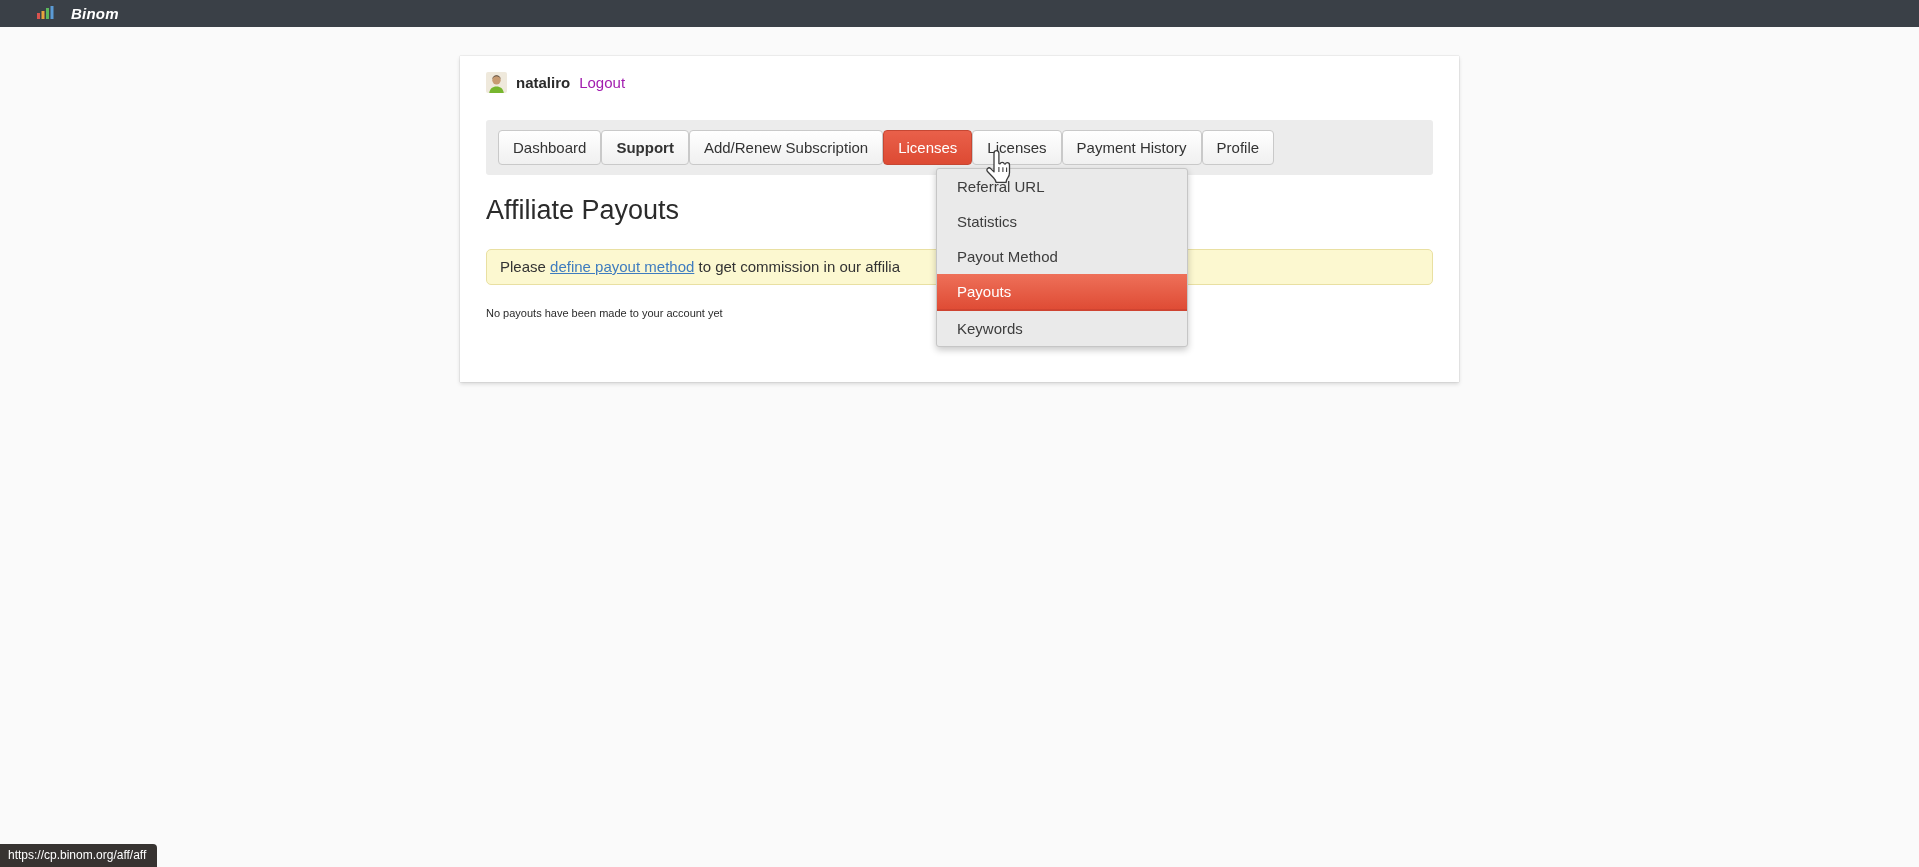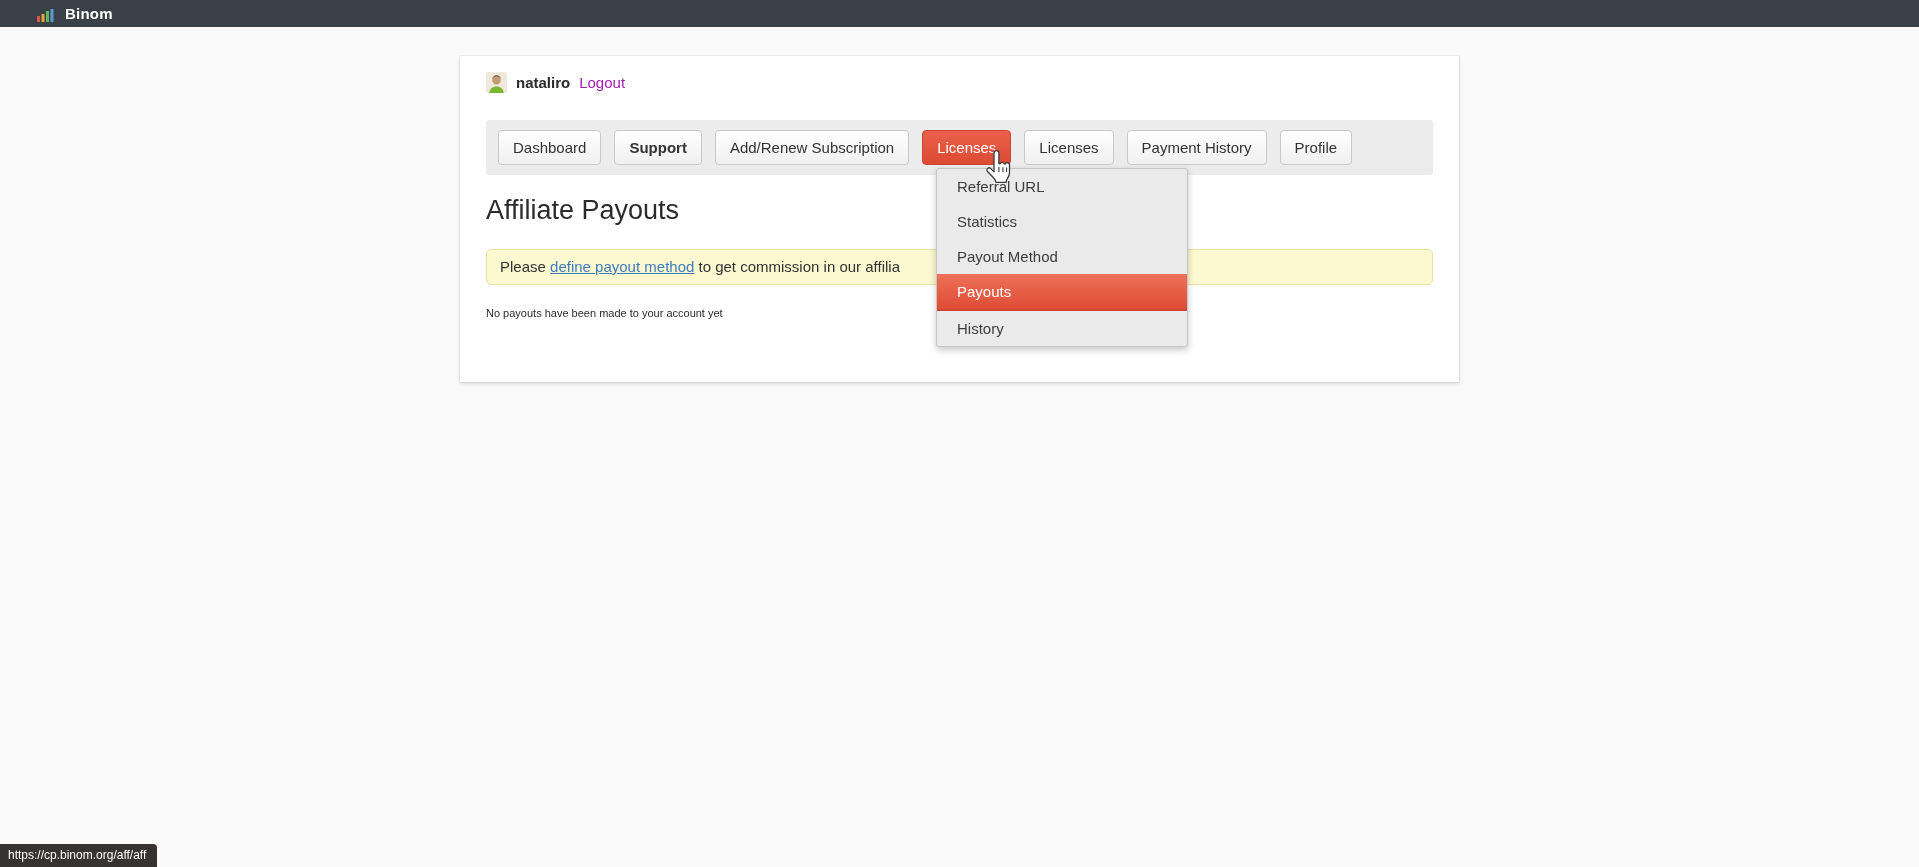--- a/index.html
+++ b/index.html
@@ -11,40 +11,40 @@
     color: #2f2f2f;
   }
 
   
   .topbar {
     position: absolute; left: 0; top: 0; width: 100%; height: 27px;
     background: #3a4047;
     display: flex; align-items: center;
     padding-left: 37px;
   }
-  .brand { display: flex; align-items: flex-end; gap: 11px; }
+  .brand { display: flex; align-items: flex-start; gap: 17px; font-style: italic; }
   .brand-name { color: #ffffff; font-size: 15px; font-weight: bold; letter-spacing: .2px; }
 
   
   .card {
     position: absolute; left: 460px; top: 56px; width: 999px; height: 326px;
     background: #ffffff;
     box-shadow: 0 0 1px rgba(0,0,0,.25), 0 2px 4px rgba(0,0,0,.14);
   }
   .card-inner { padding: 16px 26px; }
 
   .user-row { display: flex; align-items: center; gap: 9px; height: 21px; }
   .username { font-size: 15px; font-weight: bold; color: #2b2b2b; }
   .logout { font-size: 15px; font-weight: normal; color: #a21caf; text-decoration: none; cursor: pointer; }
 
   
   .navstrip {
     margin-top: 27px; height: 55px;
     background: #ececec; border-radius: 3px;
-    display: flex; align-items: center; gap: 13px;
+    display: flex; align-items: center; 
     padding: 0 12px;
   }
   .nav-btn {
     font-family: "Liberation Sans", sans-serif;
     font-size: 15px; color: #333;
     background: linear-gradient(#ffffff, #f0f0f0);
     border: 1px solid #c9c9c9; border-radius: 4px;
     padding: 8px 14px; line-height: 17px;
     cursor: pointer; white-space: nowrap;
   }
@@ -151,21 +151,21 @@
     <div class="empty-message">No payouts have been made to your account yet</div>
 
   </div>
 </div>
 
 <div class="dropdown">
   <div class="dropdown-item">Referral URL</div>
   <div class="dropdown-item">Statistics</div>
   <div class="dropdown-item">Payout Method</div>
   <div class="dropdown-item active">Payouts</div>
-  <div class="dropdown-item">History</div>
+  <div class="dropdown-item">Keywords</div>
 </div>
 
 <div class="cursor">
   <svg width="30" height="36" viewBox="0 0 30 36">
     <path d="M11 3.2 c0-1.4 1.1-2.5 2.4-2.5 1.4 0 2.5 1.1 2.5 2.5 v10.4 l1.2.2 c.3-.9 1.1-1.5 2.1-1.5 1 0 1.9.7 2.1 1.6 l1 .2 c.3-.8 1.1-1.4 2-1.4 1.2 0 2.2 1 2.2 2.2 v7.6 c0 2.2-.5 3.7-1.6 5.2 -1 1.4-1.6 3-1.8 4.6 h-10 c-.3-1.7-1.2-3.2-2.6-4.6 l-6-6.2 c-.8-.8-.8-2.1 0-2.9 .9-.9 2.3-.9 3.2 0 l3.3 3.3 z" fill="#ffffff" stroke="#3c3c3c" stroke-width="1.3" stroke-linejoin="round"></path>
     <path d="M15.9 17 v5 M19.9 17.2 v4.8 M23.6 17.5 v4.5" stroke="#3c3c3c" stroke-width="1.1" fill="none"></path>
   </svg>
 </div>
 
 <div class="statusbar">https://cp.binom.org/aff/aff</div>

